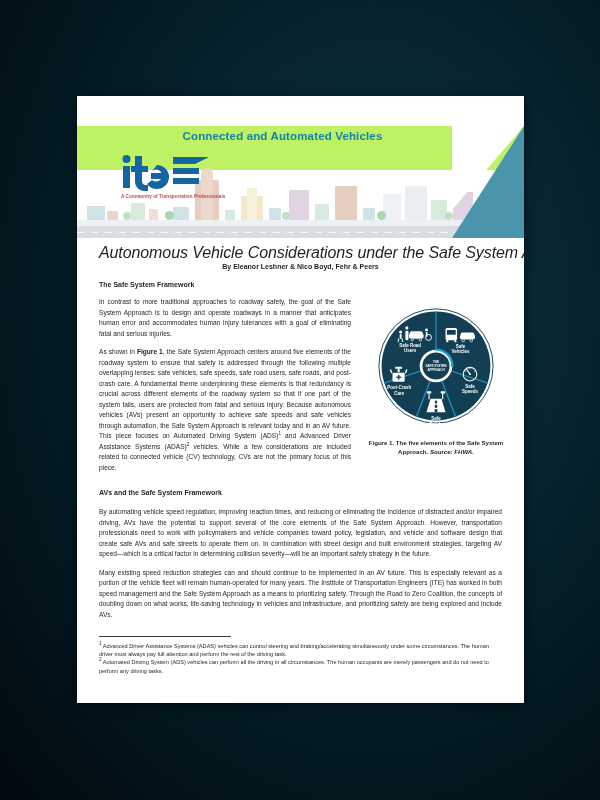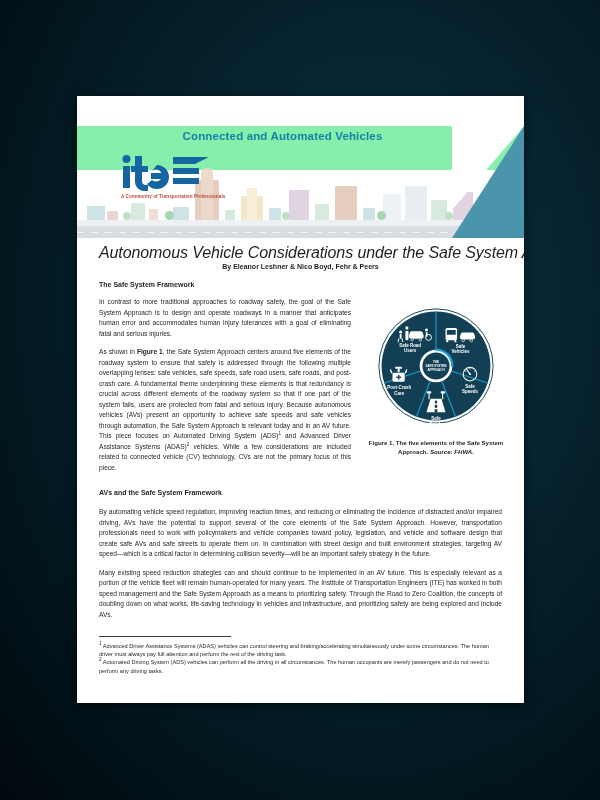--- a/index.html
+++ b/index.html
@@ -27,21 +27,21 @@
   }
 
   
   .banner {
     position: absolute;
     left: 0px;
     top: 30px;
     width: 447px;
     height: 112px;
     overflow: hidden;
-    background: #86efac;
+    background: #bef264;
   }
   .banner-title {
     position: absolute;
     left: 0; right: 36px;
     top: 4px;
     text-align: center;
     font-size: 11.5px;
     font-weight: bold;
     letter-spacing: .15px;
     color: #1580a8;

